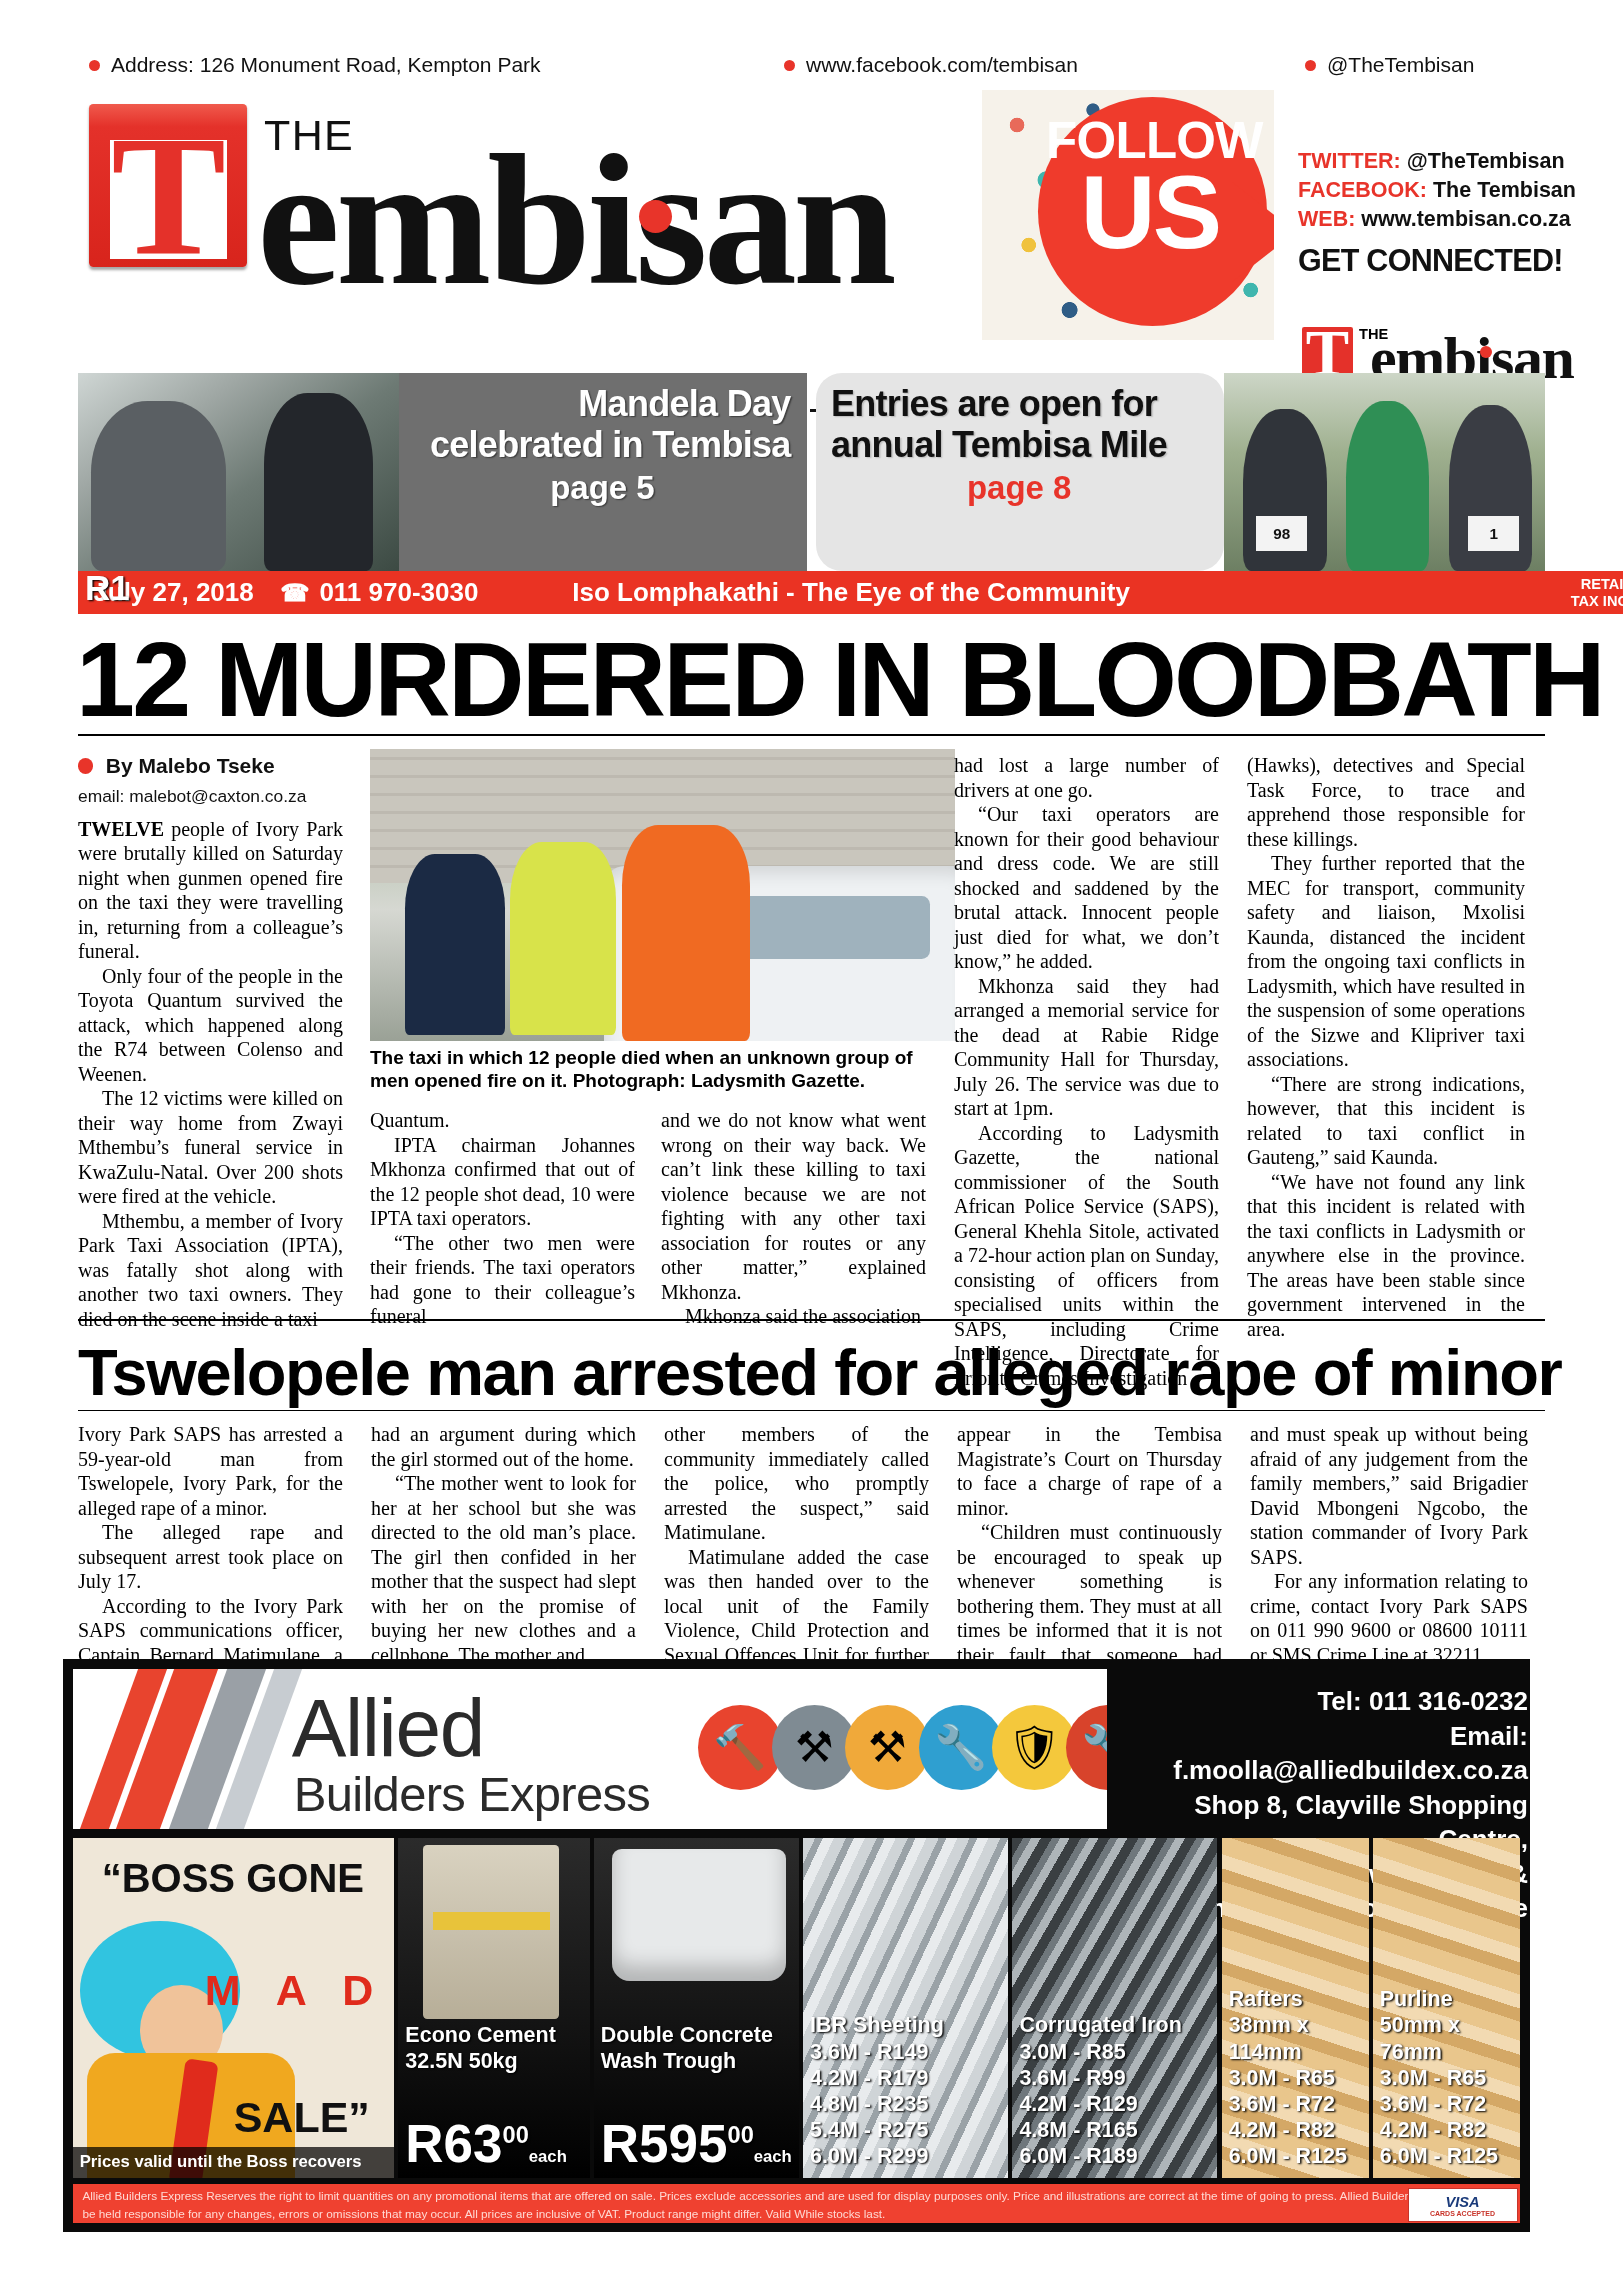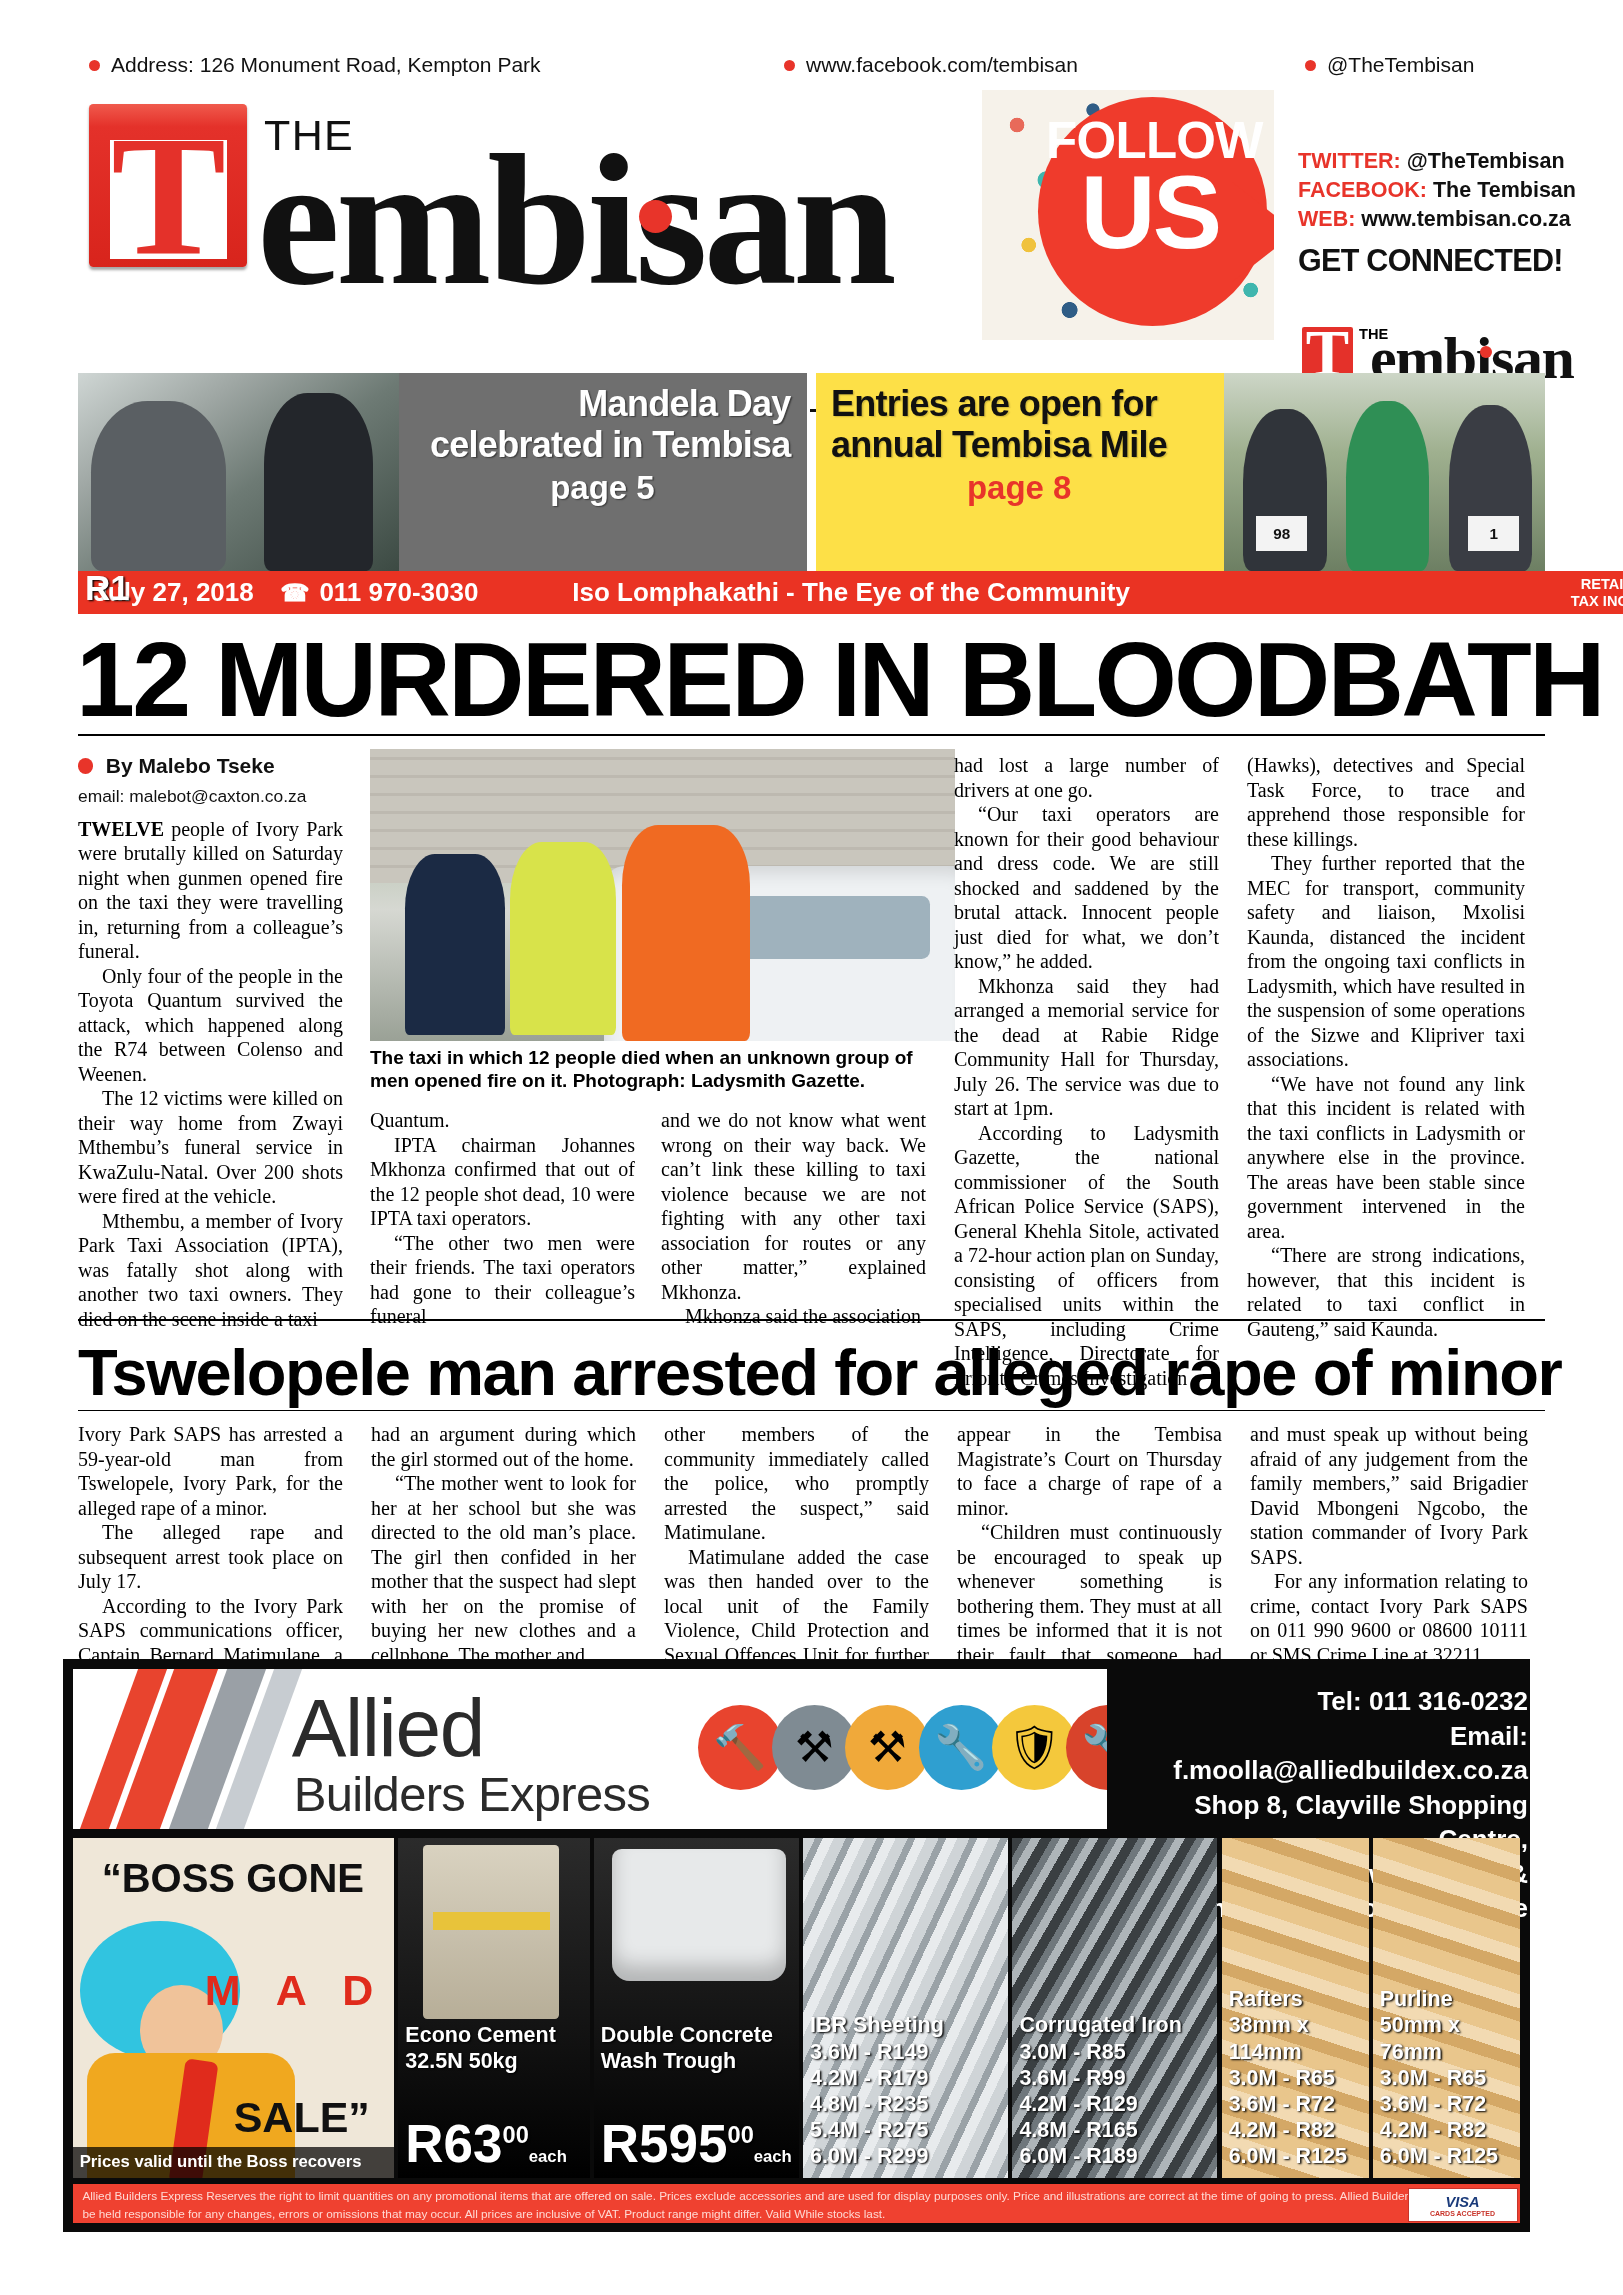--- a/index.html
+++ b/index.html
@@ -56,21 +56,21 @@
   .minilogo .mthe{position:absolute;left:57px;top:-1.4px;font-size:14.6px;font-family:"Liberation Sans",sans-serif;font-weight:700;}
   .minilogo .mw{position:absolute;left:51px;top:1.4px;font-family:"Liberation Serif",serif;font-weight:700;font-size:60px;line-height:1;color:#111;letter-spacing:-1.4px;}
   .minilogo .mdot{position:absolute;left:178px;top:19.4px;width:11.8px;height:11.8px;border-radius:50%;background:#e8342a;}
 
   
   .promos{position:absolute;left:78px;top:373px;width:1467px;height:198px;display:flex;gap:8.3px;}
   .promo{position:relative;flex:1;display:flex;overflow:hidden;}
   .promo .ph{width:44%;position:relative;overflow:hidden;}
   .promo .pt{flex:1;position:relative;padding:9.7px 16.7px 7px 15.3px;}
   .promo1 .pt{background:#6f6f6f;}
-  .promo2 .pt{background:#fde047;}
+  .promo2 .pt{background:#e5e5e5;border-radius:26px;}
   .promo2{flex-direction:row-reverse;}
   .ptitle{font-family:"Liberation Sans",sans-serif;font-weight:700;font-size:36px;line-height:1.14;text-align:right;letter-spacing:-0.7px;}
   .promo1 .ptitle{color:#fff;text-shadow:1.4px 1.4px 1.4px rgba(0,0,0,.45);}
   .promo2 .ptitle{color:#111;text-shadow:1.4px 1.4px 1.4px rgba(0,0,0,.18);}
   .ppage{margin-top:4.2px;text-align:center;font-family:"Liberation Sans",sans-serif;font-weight:700;font-size:33px;}
   .promo1 .ppage{color:#fff;text-shadow:1.4px 1.4px 1.4px rgba(0,0,0,.45);}
   .promo2 .ppage{color:#e8342a;}
 
   
   .img-mandela{position:absolute;inset:0;background:
@@ -324,22 +324,22 @@
     </div>
     <div class="c4 col">
       <p class="first">had lost a large number of drivers at one go.</p>
       <p>“Our taxi operators are known for their good behaviour and dress code. We are still shocked and saddened by the brutal attack. Innocent people just died for what, we don’t know,” he added.</p>
       <p>Mkhonza said they had arranged a memorial service for the dead at Rabie Ridge Community Hall for Thursday, July 26. The service was due to start at 1pm.</p>
       <p>According to Ladysmith Gazette, the national commissioner of the South African Police Service (SAPS), General Khehla Sitole, activated a 72-hour action plan on Sunday, consisting of officers from specialised units within the SAPS, including Crime Intelligence, Directorate for Priority Crimes Investigation</p>
     </div>
     <div class="c5 col">
       <p class="first">(Hawks), detectives and Special Task Force, to trace and apprehend those responsible for these killings.</p>
       <p>They further reported that the MEC for transport, community safety and liaison, Mxolisi Kaunda, distanced the incident from the ongoing taxi conflicts in Ladysmith, which have resulted in the suspension of some operations of the Sizwe and Klipriver taxi associations.</p>
+      <p>“There are strong indications, however, that this incident is related to taxi conflict in Gauteng,” said Kaunda.</p>
       <p>“We have not found any link that this incident is related with the taxi conflicts in Ladysmith or anywhere else in the province. The areas have been stable since government intervened in the area.</p>
-      <p>“There are strong indications, however, that this incident is related to taxi conflict in Gauteng,” said Kaunda.</p>
     </div>
   </div>
 
   <div class="hrule" style="left:78px;top:1319px;width:1467px;height:2.1px;"></div>
 
   <div class="story2head">Tswelopele man arrested for alleged rape of minor</div>
   <div class="hrule" style="left:78px;top:1410px;width:1467px;height:1.4px;"></div>
   <div class="story2">
     <div class="s2c s2c1 col">
       <p class="first">Ivory Park SAPS has arrested a 59-year-old man from Tswelopele, Ivory Park, for the alleged rape of a minor.</p>

